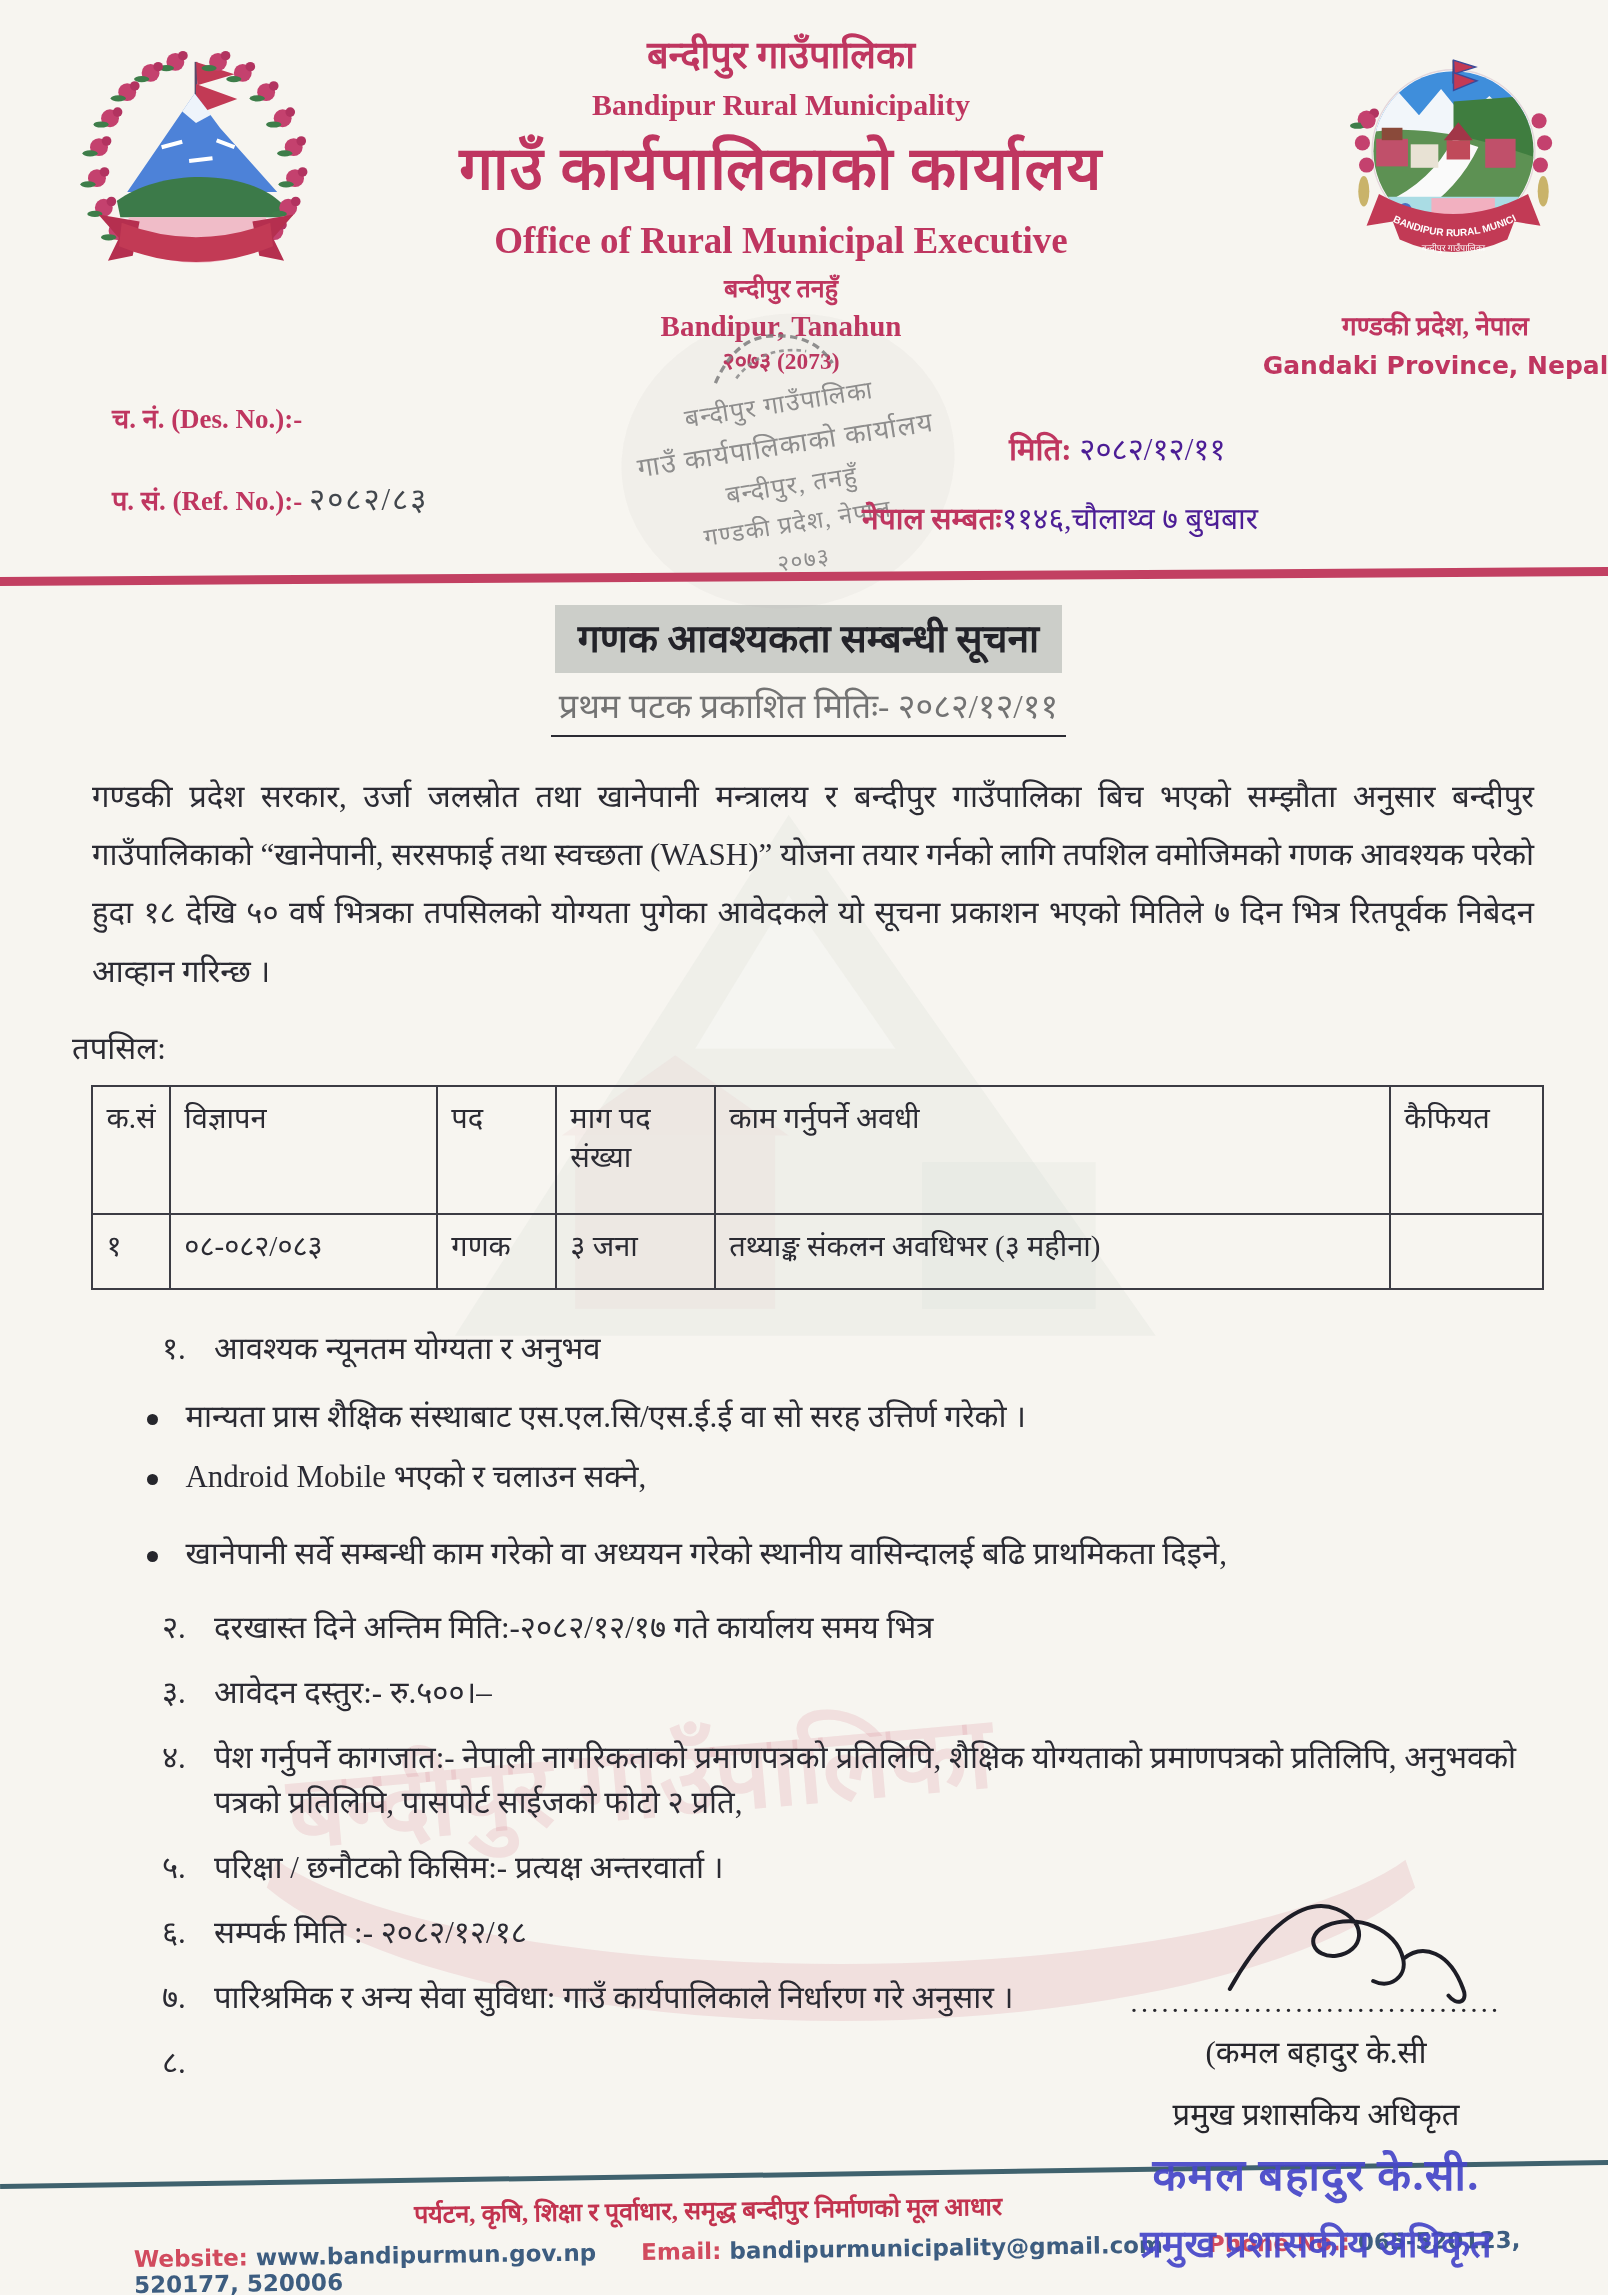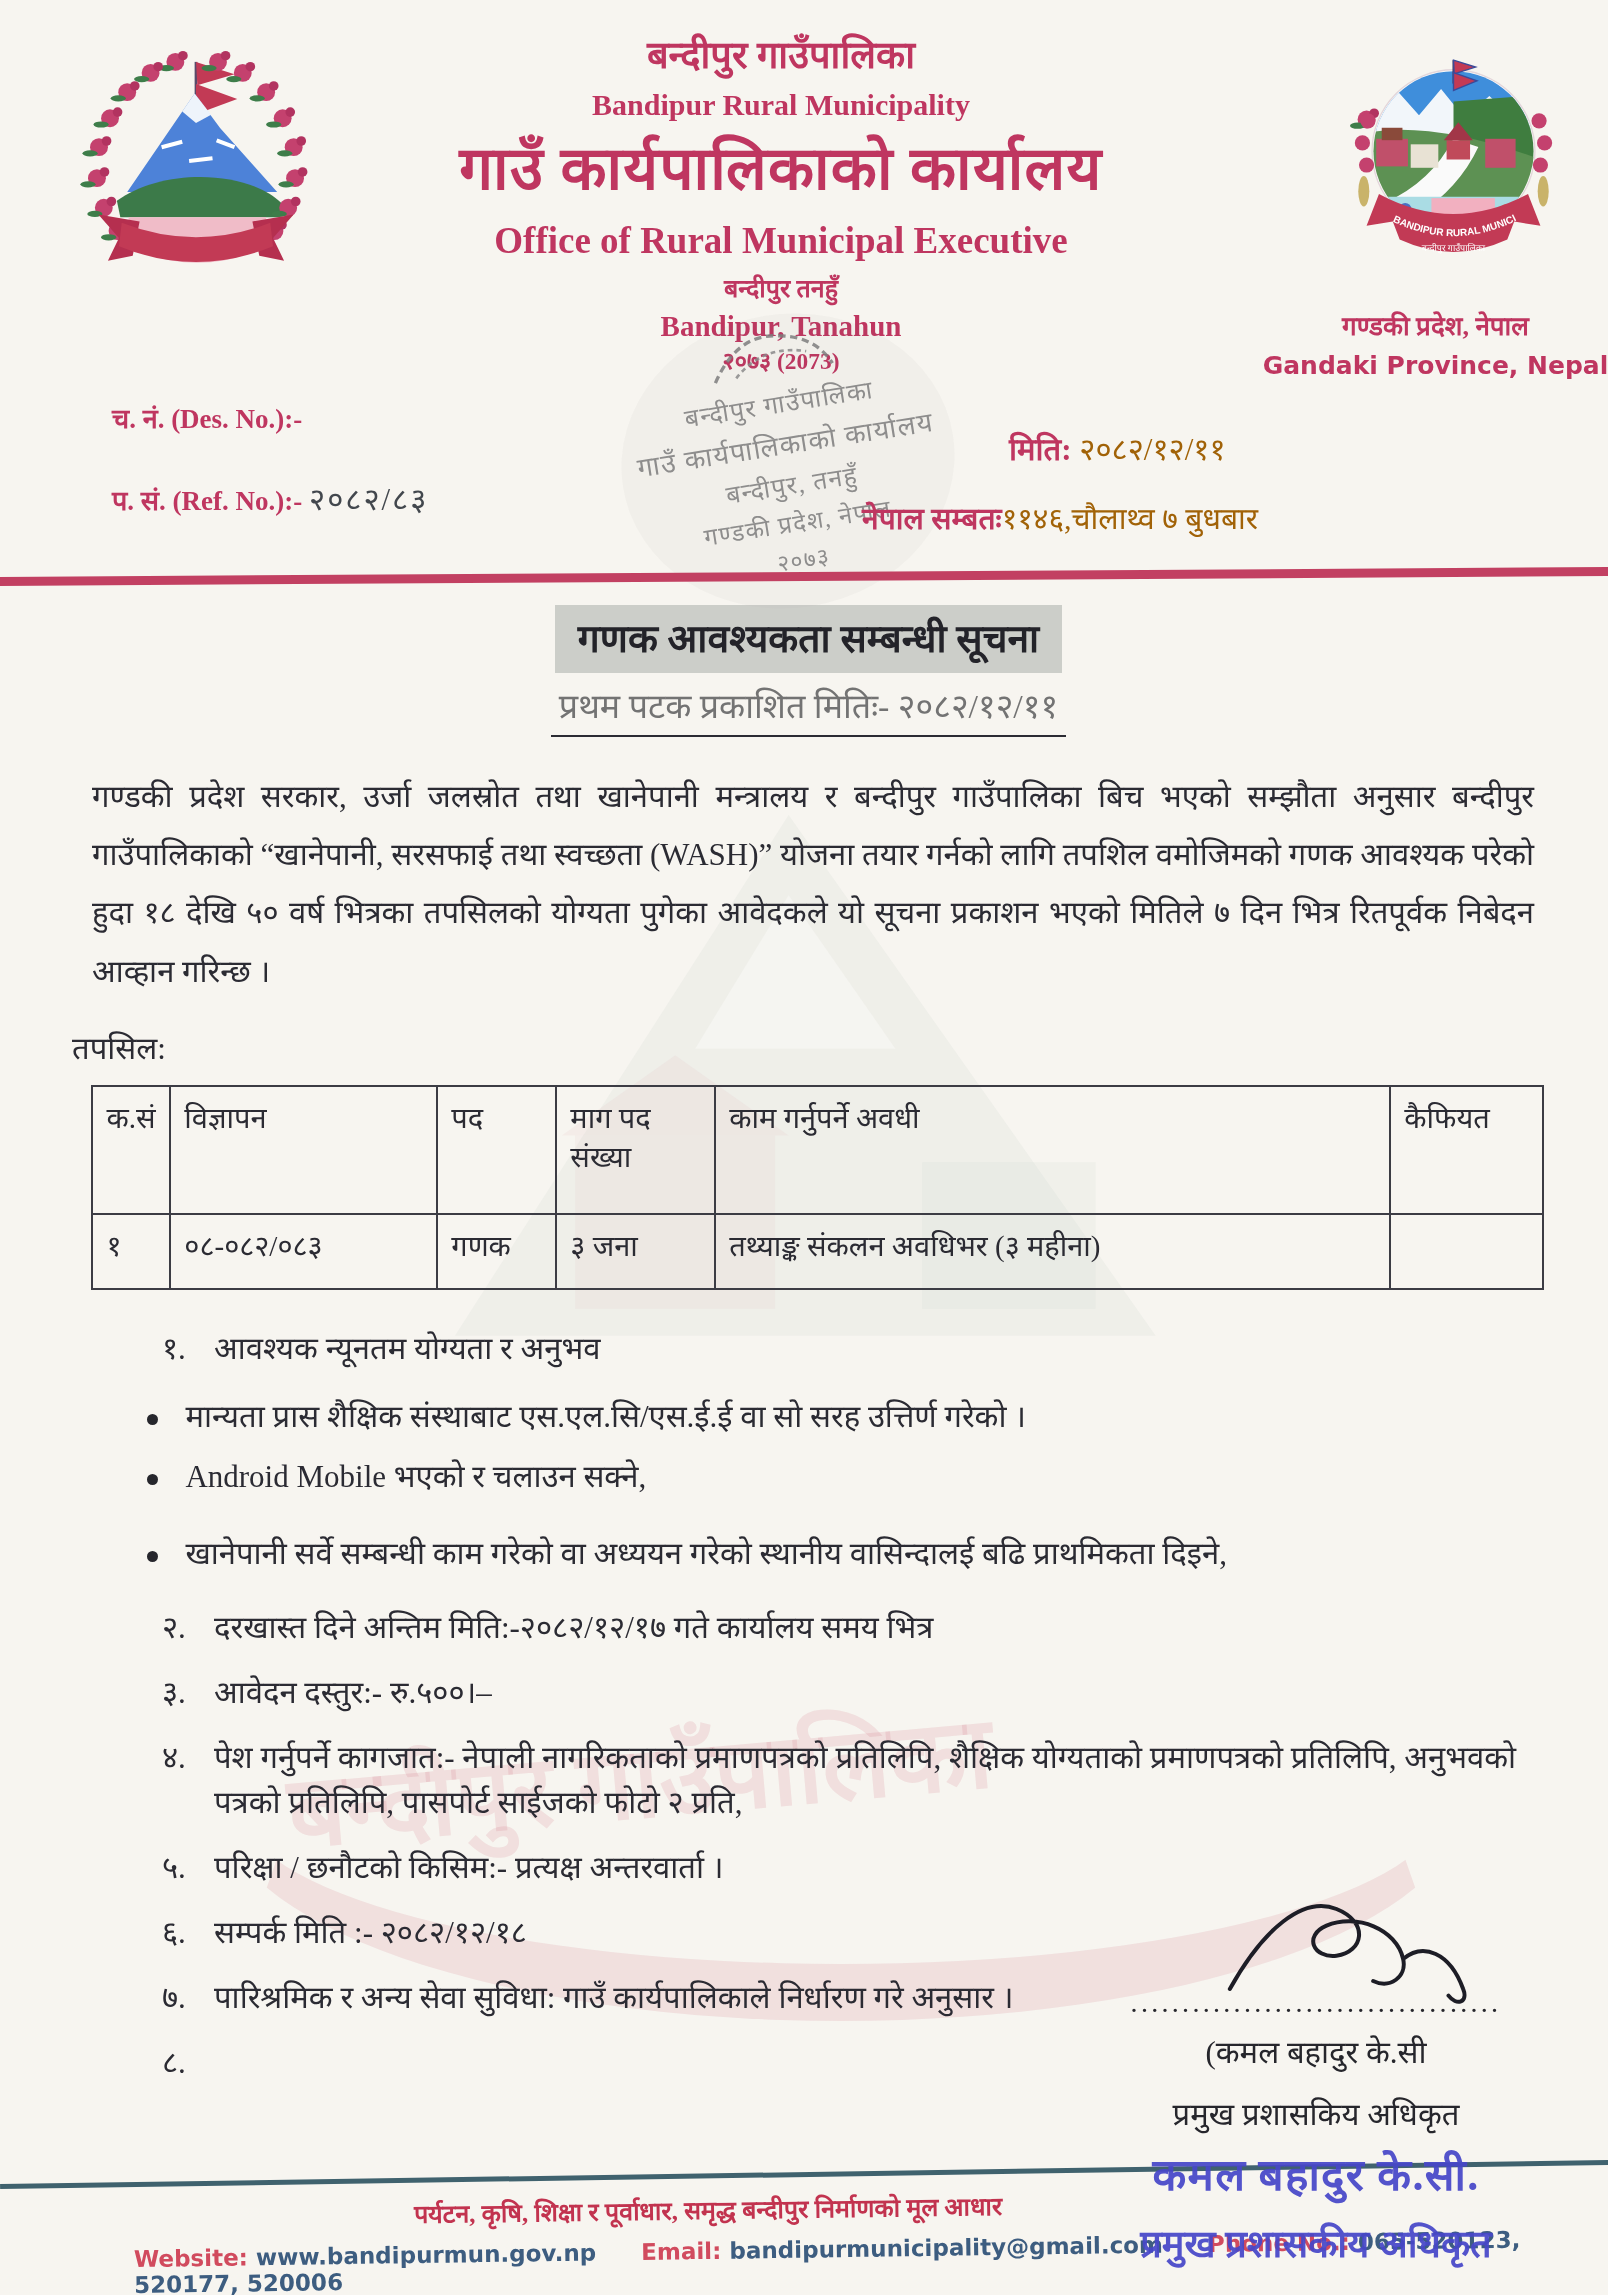--- a/index.html
+++ b/index.html
@@ -5,21 +5,21 @@
   html,body{margin:0;padding:0;background:#888;}
   .page{
     position:relative;width:1609px;height:2295px;
     background:#f7f5f0;overflow:hidden;
     font-family:"Liberation Serif","DejaVu Serif",serif;
     color:#2b2b33;
   }
   .wm{position:absolute;z-index:0;pointer-events:none;}
   .content{position:relative;z-index:1;}
   .red{color:#bf3660;}
-  .ink{color:#a16207;}
+  .ink{color:#4c1d95;}
   .bold{font-weight:bold;}
 
   
   .emblem-left{position:absolute;left:79px;top:44px;width:234px;height:227px;}
   .emblem-right{position:absolute;left:1350px;top:56px;width:207px;height:207px;}
   .head-center{position:absolute;left:287px;top:35px;width:988px;text-align:center;line-height:1.08;}
   .h-np1{font-size:38px;font-weight:bold;color:#bf3660;}
   .h-en1{font-size:30px;font-weight:bold;color:#bf3660;margin-top:13.4px;}
   .h-np2{font-size:60px;font-weight:bold;color:#bf3660;margin-top:14.7px;letter-spacing:1.3px;}
   .h-en2{font-size:37px;font-weight:bold;color:#bf3660;margin-top:20px;}

